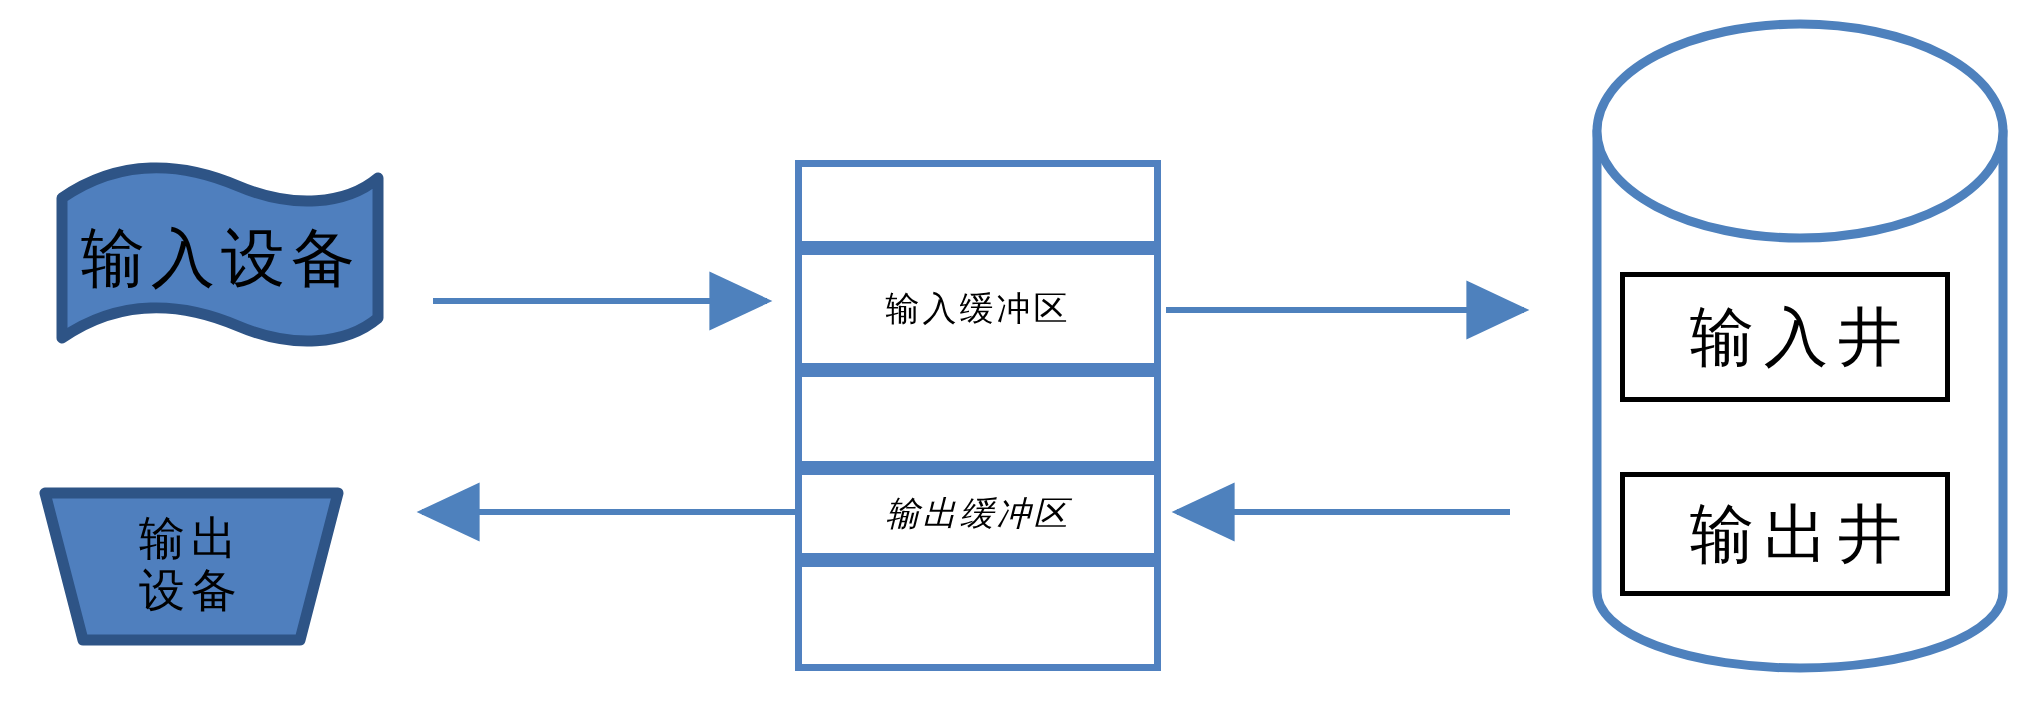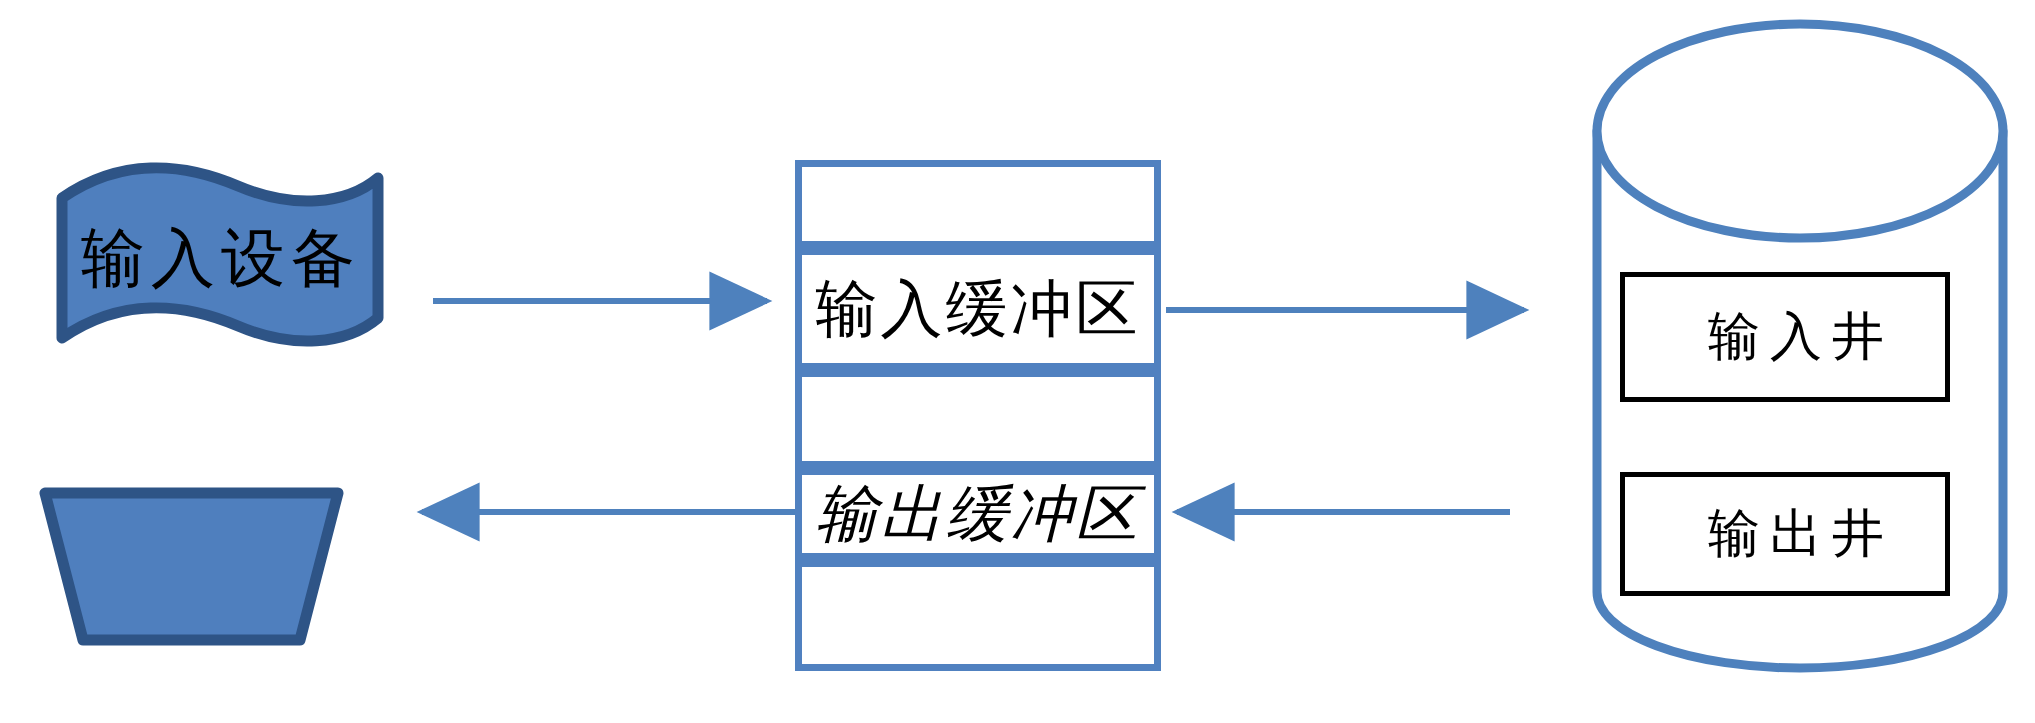--- a/index.html
+++ b/index.html
@@ -34,25 +34,25 @@
     color: #000000;
     white-space: pre-line;
     pointer-events: none;
   }
   .label-shape {
     font-size: 64px;
     letter-spacing: 6px;
     line-height: 1.12;
   }
   .label-buffer {
-    font-size: 62px;
+    font-size: 34px;
     letter-spacing: 3px;
   }
   .label-well {
-    font-size: 52px;
+    font-size: 64px;
     letter-spacing: 10px;
     padding-left: 32px;
   }
   .buffer-cell {
     position: absolute;
     box-sizing: border-box;
     background: #ffffff;
     border: 7px solid #5081C0;
   }
   .well-box {
@@ -103,20 +103,22 @@
 
     <line x1="1166" y1="310" x2="1524" y2="310" stroke="#4E81BD" stroke-width="6" marker-end="url(#arrowRight)"></line>
 
     <line x1="795" y1="512" x2="422" y2="512" stroke="#4E81BD" stroke-width="6" marker-end="url(#arrowLeft)"></line>
 
     <line x1="1510" y1="512" x2="1177" y2="512" stroke="#4E81BD" stroke-width="6" marker-end="url(#arrowLeft)"></line>
   </svg>
 
   <div class="label label-shape" style="left:62px; top:226px; width:318px; height:66px;">输入设备</div>
 
+  <div class="label label-shape" style="left:58px; top:500px; width:266px; height:130px; font-size:46px;">输出
+设备</div>
 
   <div>
 
     <div class="buffer-cell" style="left:795px; top:160px; width:366px; height:88px;">
       <div class="label label-buffer" style="left:0; top:0; right:0; bottom:0;"></div>
     </div>
 
     <div class="buffer-cell" style="left:795px; top:248px; width:366px; height:122px;">
       <div class="label label-buffer" style="left:0; top:0; right:0; bottom:0;">输入缓冲区</div>
     </div>

